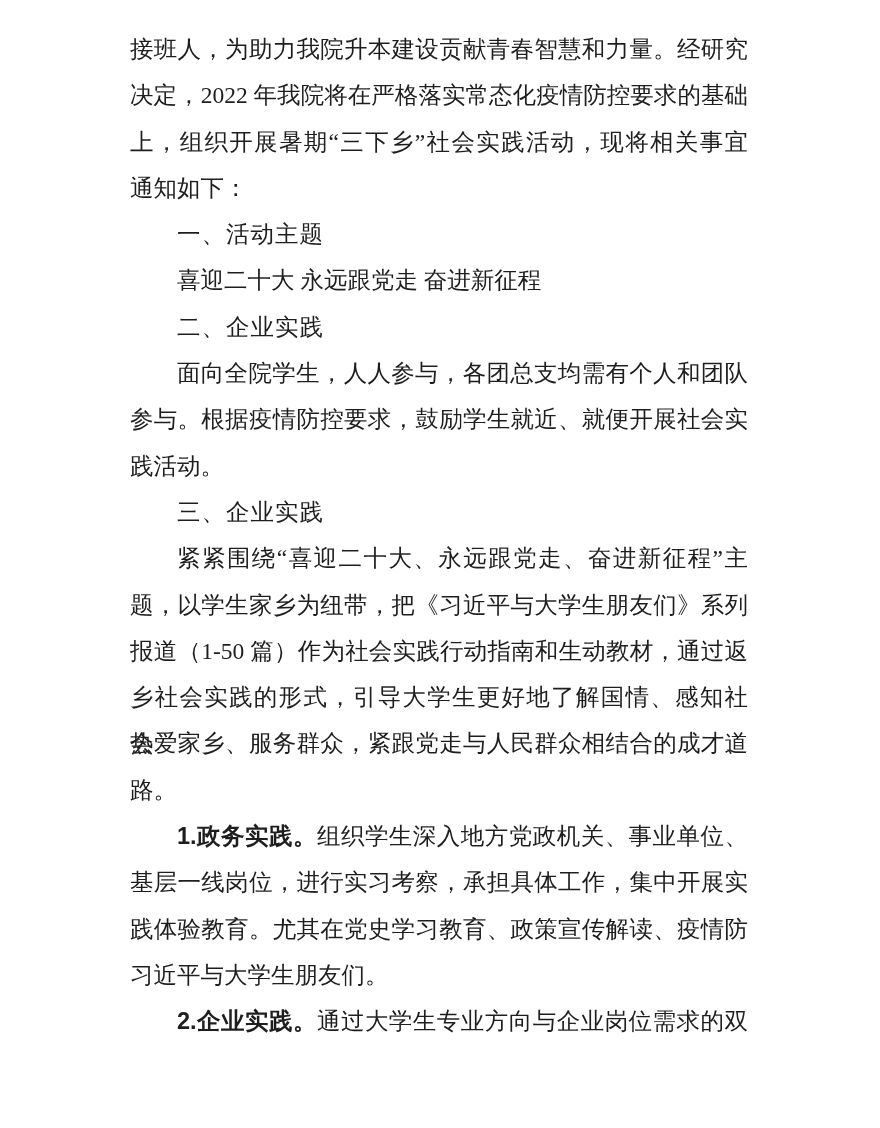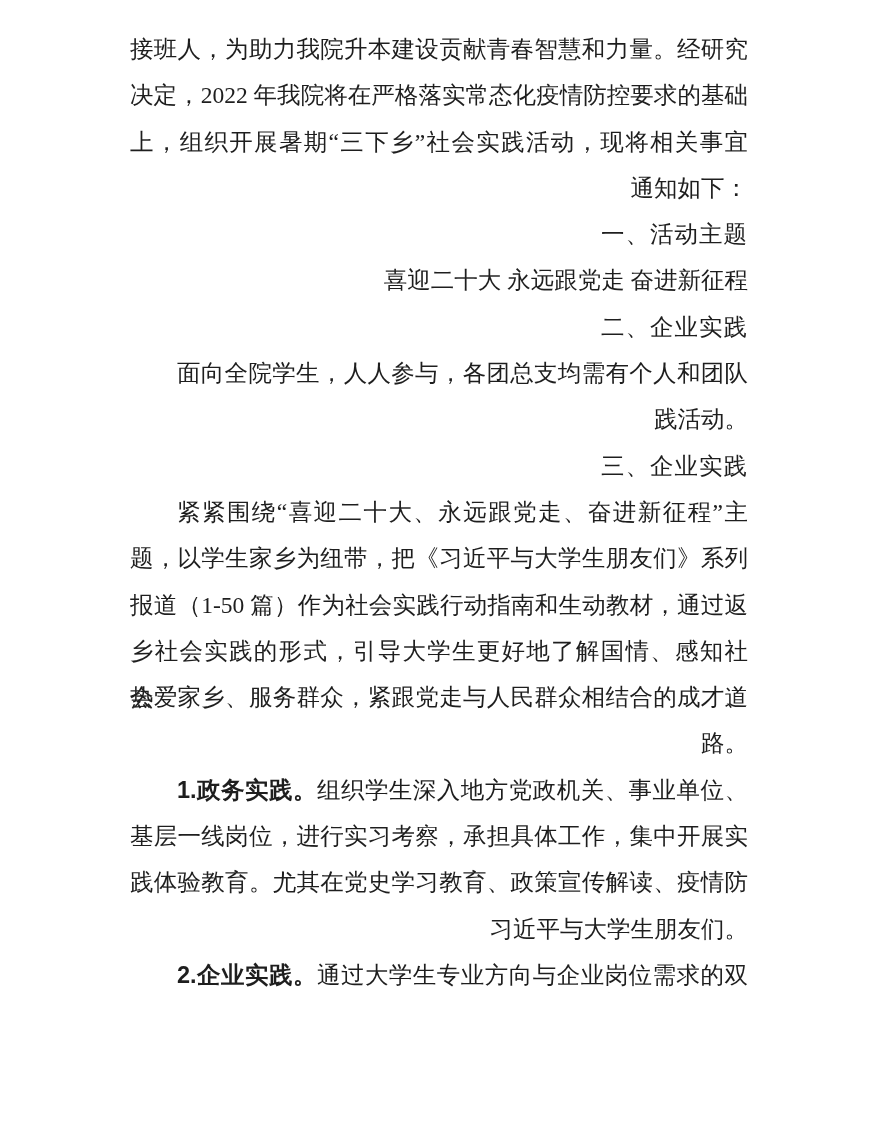--- a/index.html
+++ b/index.html
@@ -20,21 +20,21 @@
     top: 26px;
     width: 618px;
     color: #1e1e1e;
     font-family: "Liberation Serif", "DejaVu Serif", serif;
     font-size: 23.5px;
   }
   .ln {
     height: 46.3px;
     line-height: 46.3px;
     white-space: nowrap;
-    text-align: right;
+    text-align: left;
   }
   
   .fill {
     white-space: normal;
     text-align: justify;
     text-align-last: justify;
     text-justify: inter-character;
   }
   .ind {
     text-indent: 2em;
@@ -58,20 +58,21 @@
     <div class="ln fill">接班人，为助力我院升本建设贡献青春智慧和力量。经研究</div>
     <div class="ln fill">决定，2022 年我院将在严格落实常态化疫情防控要求的基础</div>
     <div class="ln fill">上，组织开展暑期“三下乡”社会实践活动，现将相关事宜</div>
     <div class="ln">通知如下：</div>
 
     <div class="ln ind hd">一、活动主题</div>
     <div class="ln ind">喜迎二十大 永远跟党走 奋进新征程</div>
 
     <div class="ln ind hd">二、企业实践</div>
     <div class="ln ind fill">面向全院学生，人人参与，各团总支均需有个人和团队</div>
+    <div class="ln fill">参与。根据疫情防控要求，鼓励学生就近、就便开展社会实</div>
     <div class="ln">践活动。</div>
 
     <div class="ln ind hd">三、企业实践</div>
     <div class="ln ind fill">紧紧围绕“喜迎二十大、永远跟党走、奋进新征程”主</div>
     <div class="ln fill">题，以学生家乡为纽带，把《习近平与大学生朋友们》系列</div>
     <div class="ln fill">报道（1-50 篇）作为社会实践行动指南和生动教材，通过返</div>
     <div class="ln fill">乡社会实践的形式，引导大学生更好地了解国情、感知社会、</div>
     <div class="ln fill">热爱家乡、服务群众，紧跟党走与人民群众相结合的成才道</div>
     <div class="ln">路。</div>
 

